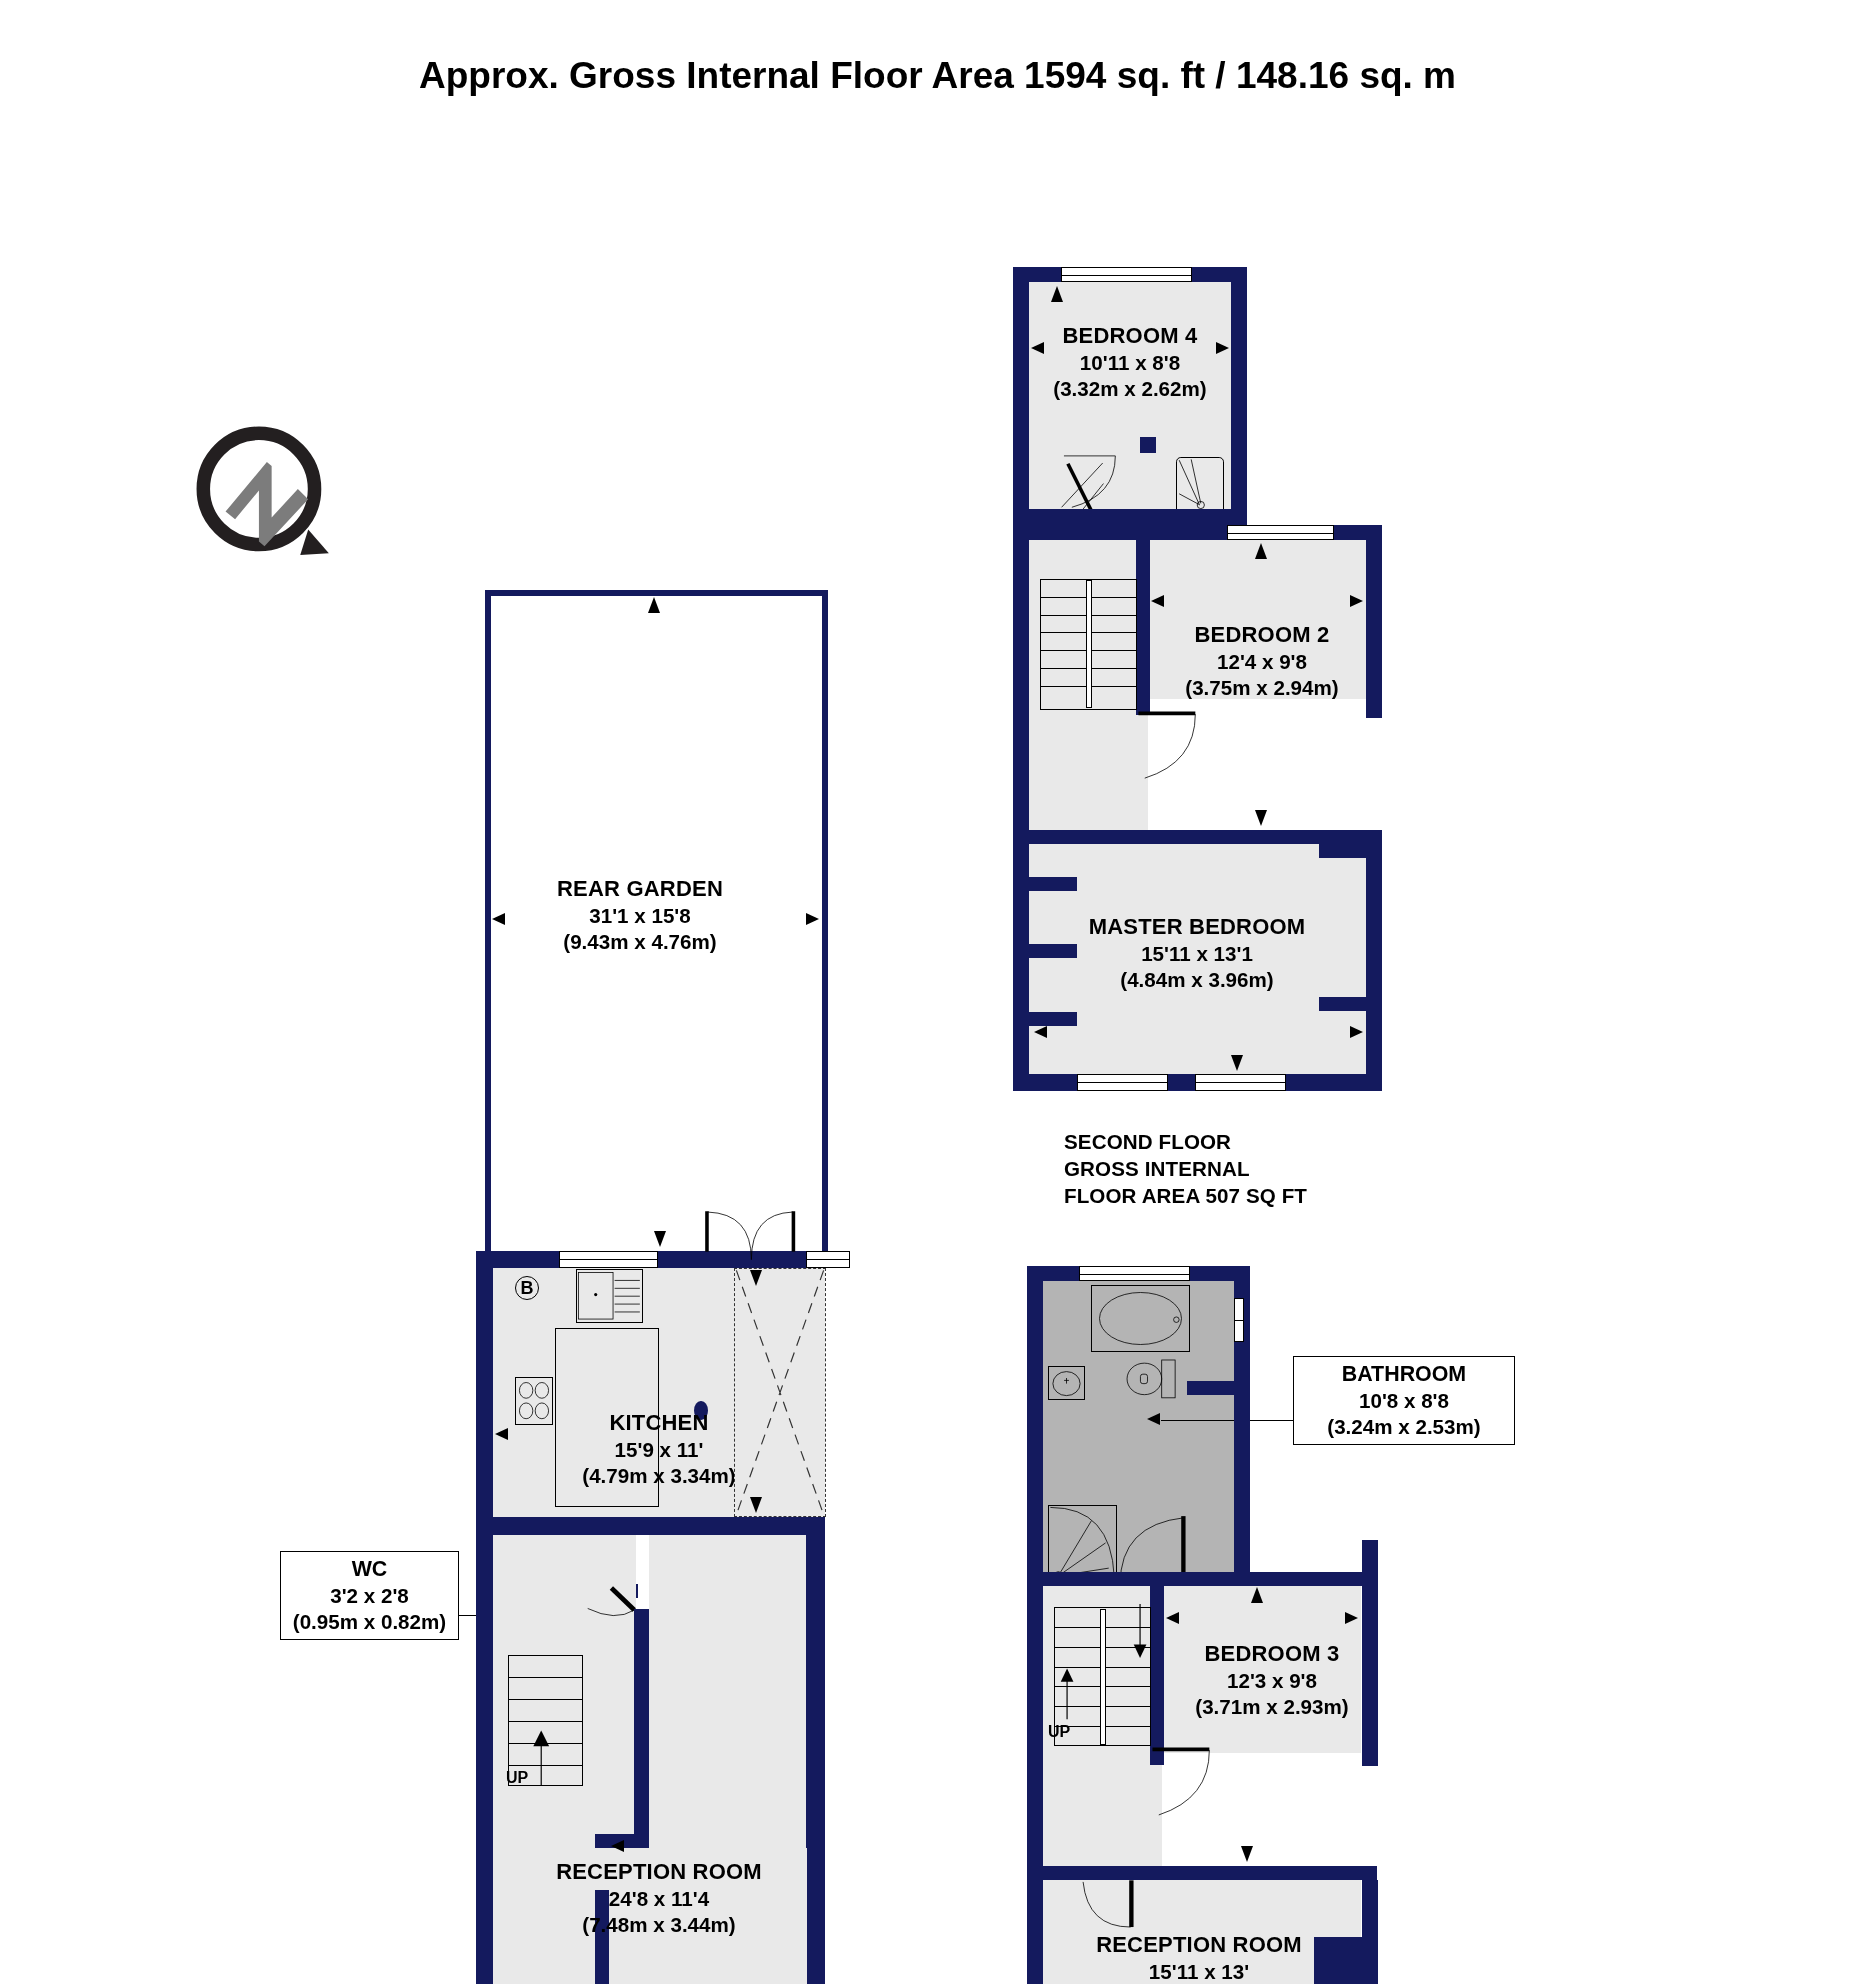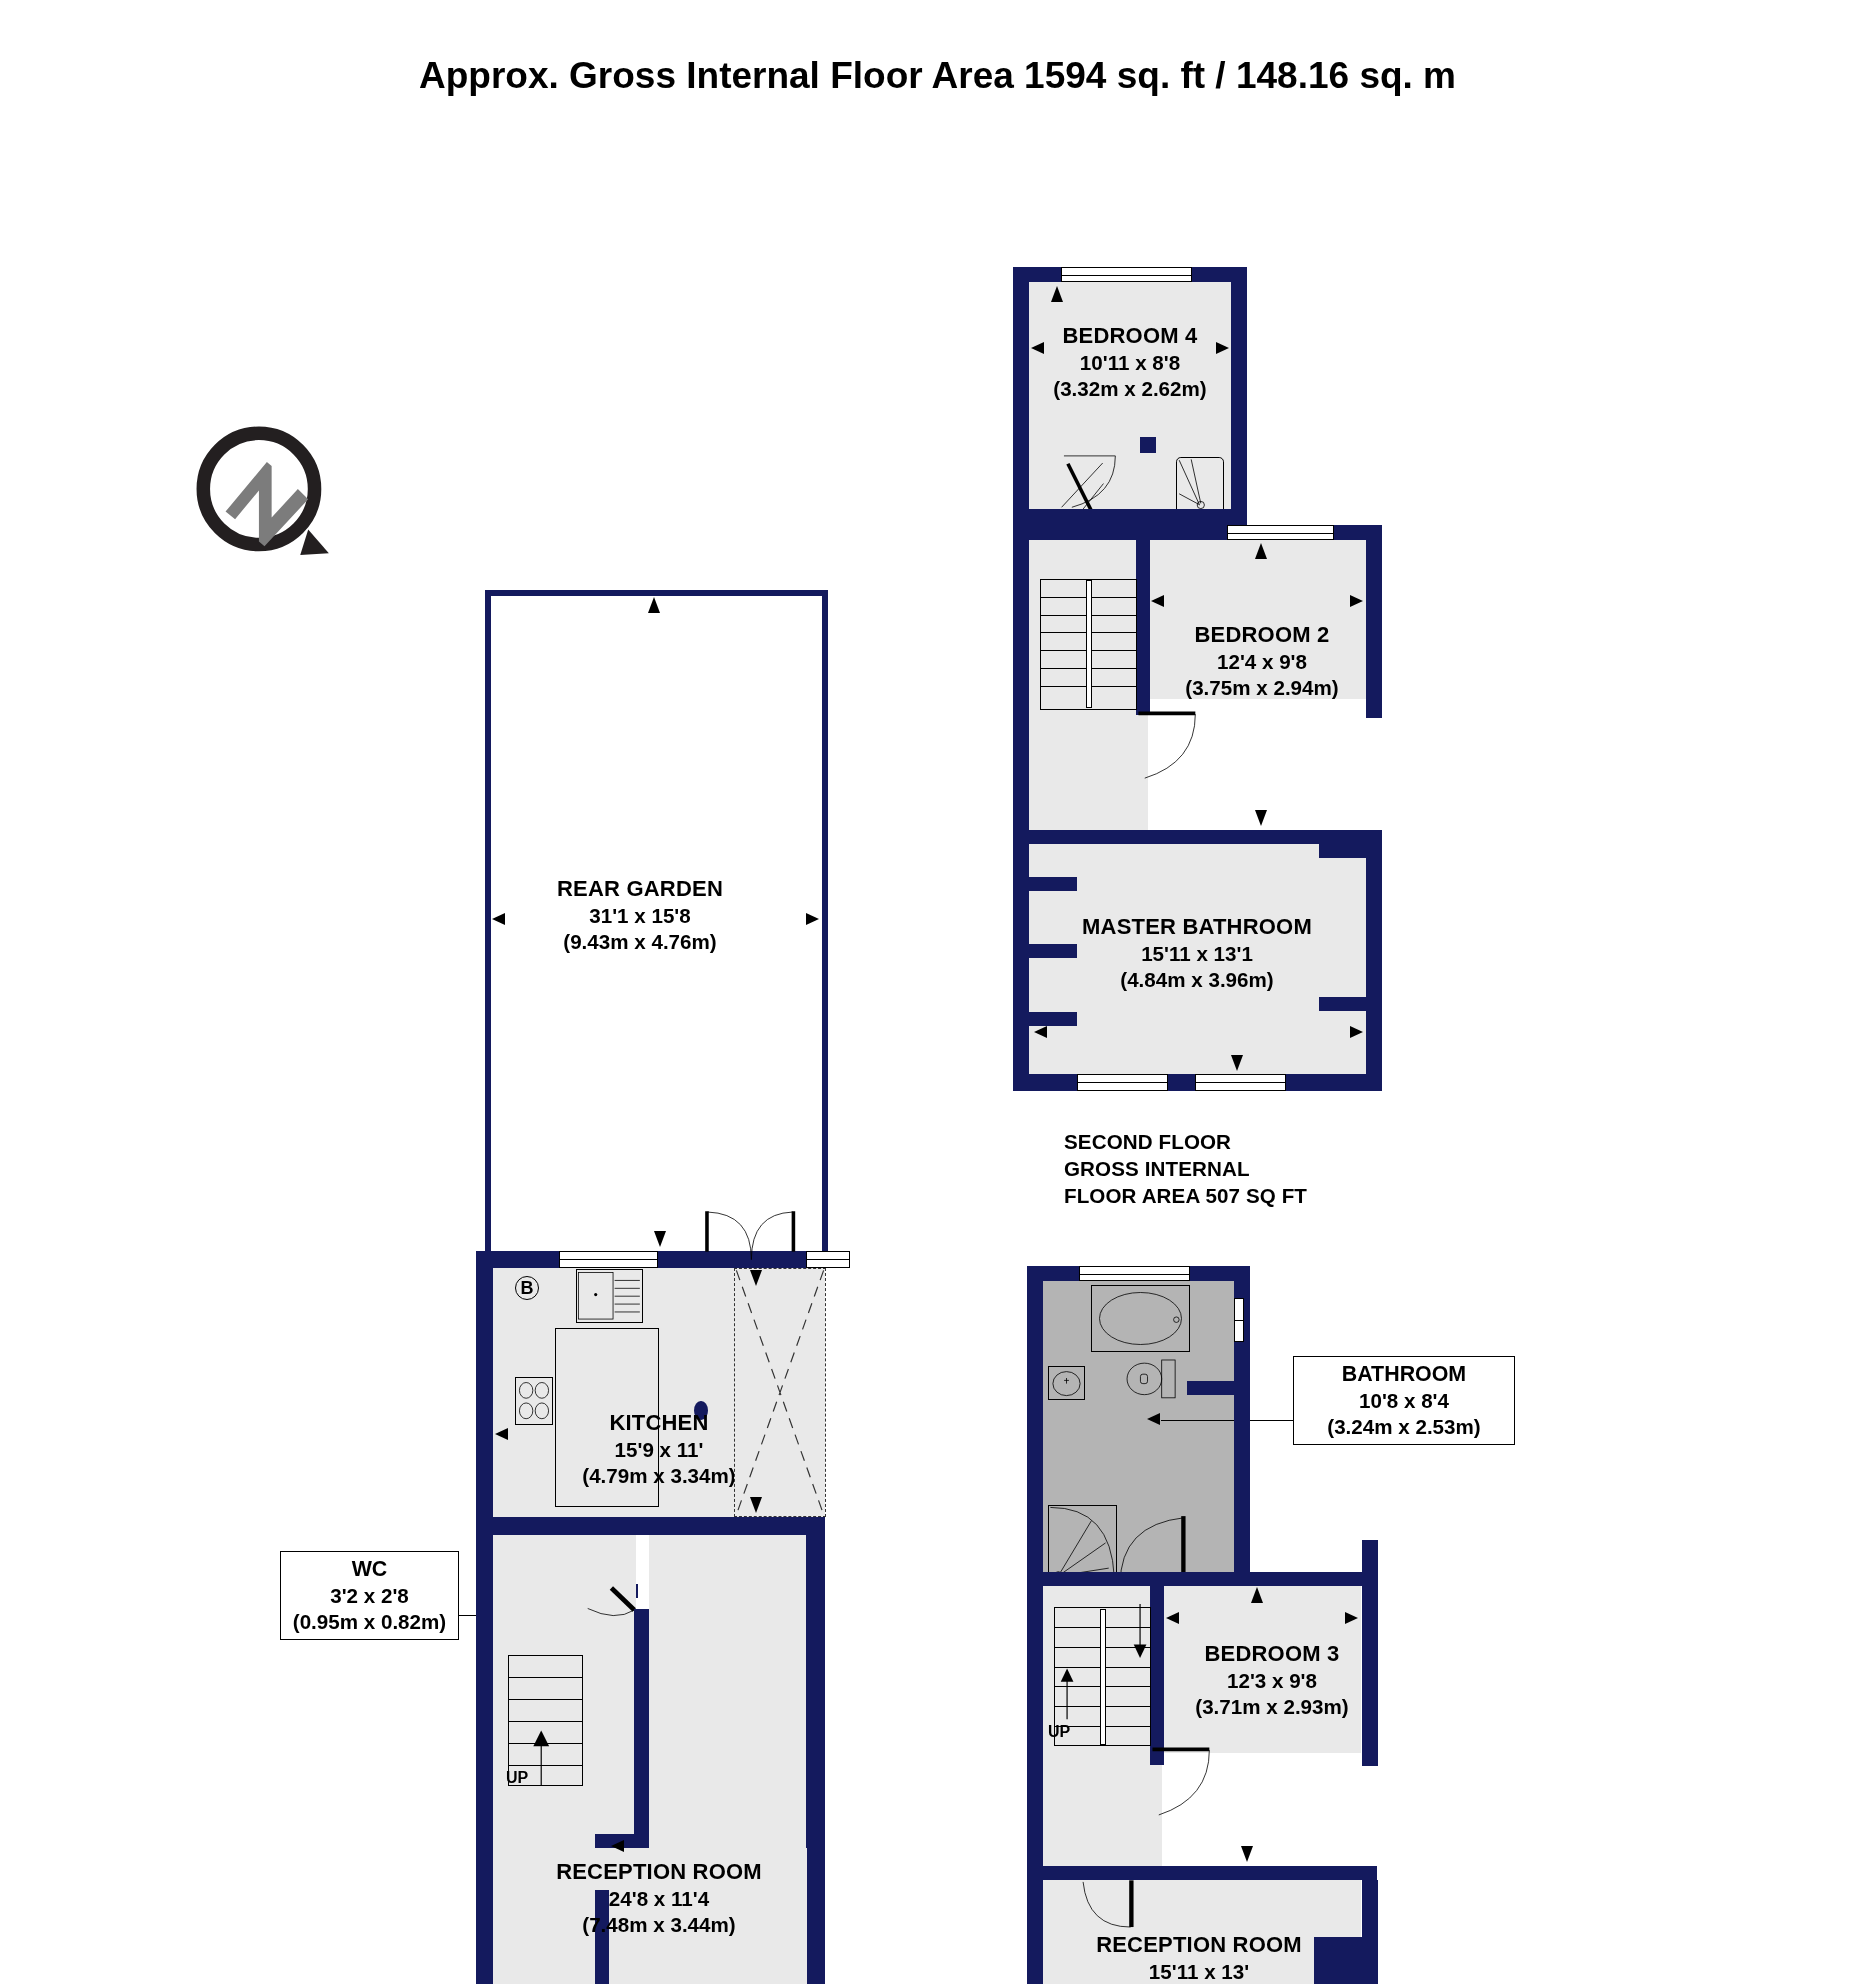--- a/index.html
+++ b/index.html
@@ -146,21 +146,21 @@
   <div class="wall" style="left:1366px;top:844px;width:16px;height:230px;"></div>
   <div class="floor" style="left:1029px;top:844px;width:337px;height:230px;"></div>
   <div class="wall" style="left:1029px;top:877px;width:48px;height:13.5px;"></div>
   <div class="wall" style="left:1029px;top:944px;width:48px;height:13.5px;"></div>
   <div class="wall" style="left:1029px;top:1012px;width:48px;height:13.5px;"></div>
   <div class="wall" style="left:1319px;top:844px;width:48px;height:13.5px;"></div>
   <div class="wall" style="left:1319px;top:997px;width:48px;height:13.5px;"></div>
   <div class="arr arr-l" style="left:1034px;top:1026px;"></div>
   <div class="arr arr-r" style="left:1350px;top:1026px;"></div>
   <div class="room-label" style="left:1052px;top:913px;width:290px;">
-    <div class="rname">MASTER BATHROOM</div>
+    <div class="rname">MASTER BEDROOM</div>
     <div class="rdim">15'11 x 13'1</div>
     <div class="rdim2">(4.84m x 3.96m)</div>
   </div>
   <div class="wall" style="left:1013px;top:1074px;width:369px;height:16.7px;"></div>
   <div class="win" style="left:1077px;top:1074px;width:91px;height:16.7px;"></div>
   <div class="win" style="left:1195px;top:1074px;width:91px;height:16.7px;"></div>
   <div class="arr arr-d" style="left:1231px;top:1055px;"></div>
 
   <div class="floor-caption" style="left:1064px;top:1129px;">SECOND FLOOR
 GROSS INTERNAL
@@ -194,21 +194,21 @@
   <div class="fix" style="left:1048px;top:1505px;width:69px;height:75px;border-radius:0 0 0 0;"></div>
   <svg style="position:absolute;left:1048px;top:1505px;" width="69" height="75" viewBox="0 0 175 190">
     <path d="M6 6 Q160 6 168 182" fill="none" stroke="#000" stroke-width="2"></path>
     <path d="M26 180 L110 40 M26 180 L146 96 M26 180 L154 160" stroke="#000" stroke-width="2" fill="none"></path>
     <circle cx="26" cy="178" r="9" fill="none" stroke="#000" stroke-width="2"></circle>
   </svg>
   <div class="arr arr-l" style="left:1147px;top:1413px;"></div>
   <div class="hair" style="left:1161px;top:1420px;width:133px;height:1.2px;"></div>
   <div class="callout" style="left:1293px;top:1356px;width:222px;">
     <div class="rname">BATHROOM</div>
-    <div class="rdim">10'8 x 8'4</div>
+    <div class="rdim">10'8 x 8'8</div>
     <div class="rdim2">(3.24m x 2.53m)</div>
   </div>
   <div class="wall" style="left:1234px;top:1389px;width:16px;height:198px;"></div>
   <div class="wall" style="left:1187px;top:1381px;width:63px;height:13.5px;"></div>
   <svg style="position:absolute;left:1117px;top:1509px;" width="83" height="79" viewBox="0 0 210 200">
     <path d="M8 190 Q8 40 170 22" stroke="#000" stroke-width="2" fill="none"></path>
     <path d="M168 18 L168 196" stroke="#000" stroke-width="11"></path>
   </svg>
 
   <div class="wall" style="left:1027px;top:1586px;width:16px;height:294px;"></div>

